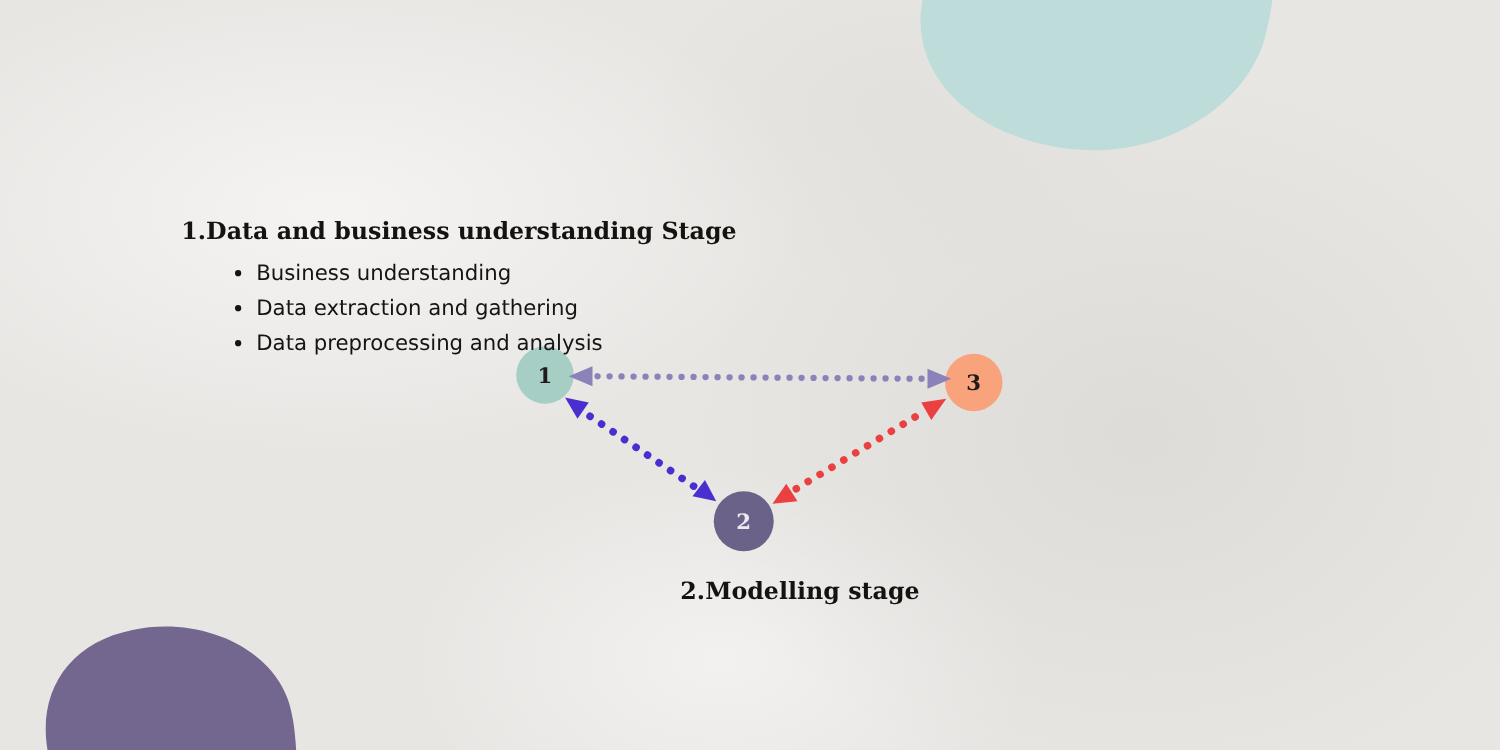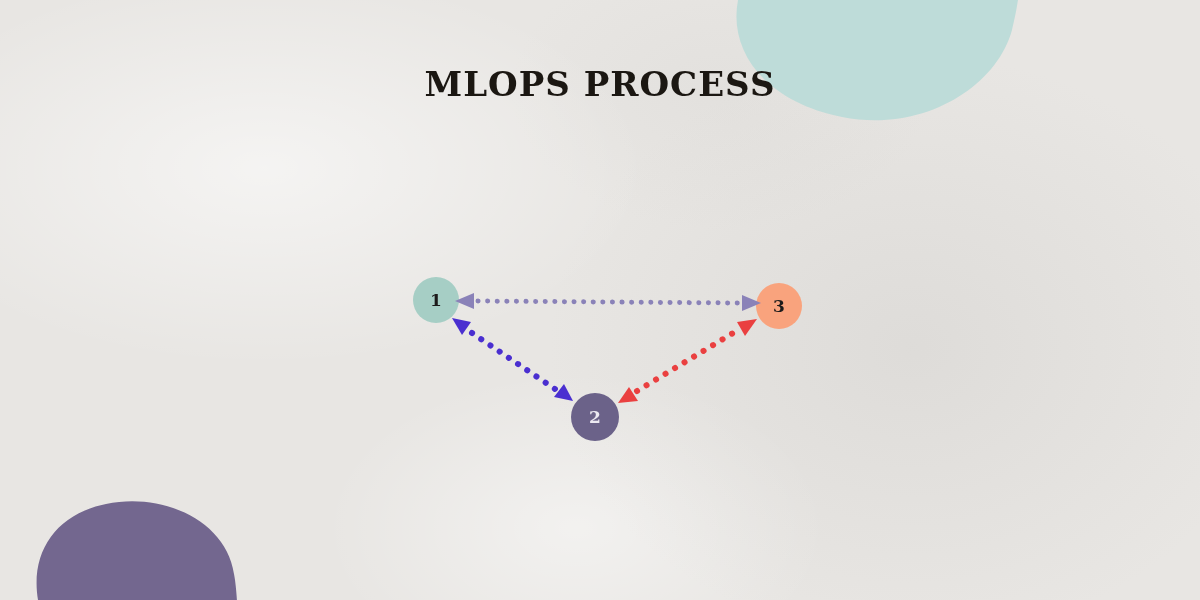--- a/index.html
+++ b/index.html
@@ -94,22 +94,30 @@
 
     <line x1="637" y1="391" x2="738" y2="330" stroke-width="6" stroke-dasharray="0.1 11" stroke-linecap="round" stroke="#ea4040"></line>
     <polygon points="618,403 629,387 638,401" fill="#ea4040"></polygon>
     <polygon points="757,319 737,322 745,336" fill="#ea4040"></polygon>
 
     <text x="436" y="306" class="node-label dark">1</text>
     <text x="595" y="423" class="node-label light">2</text>
     <text x="779" y="312" class="node-label dark">3</text>
   </svg>
 
-  <h1 class="title">MLOPS PROCESS</h1>
 
+  <div class="stage stage1">
+    <div class="stage-heading">1.Data and business understanding Stage</div>
+    <ul>
+      <li>Business understanding</li>
+      <li>Data extraction and gathering</li>
+      <li>Data preprocessing and analysis</li>
+    </ul>
+  </div>
 
   <div class="stage stage3">
   </div>
 
   <div class="stage stage2">
+    <div class="stage-heading">2.Modelling stage</div>
   </div>
 
 </div>
 
 </body></html>

